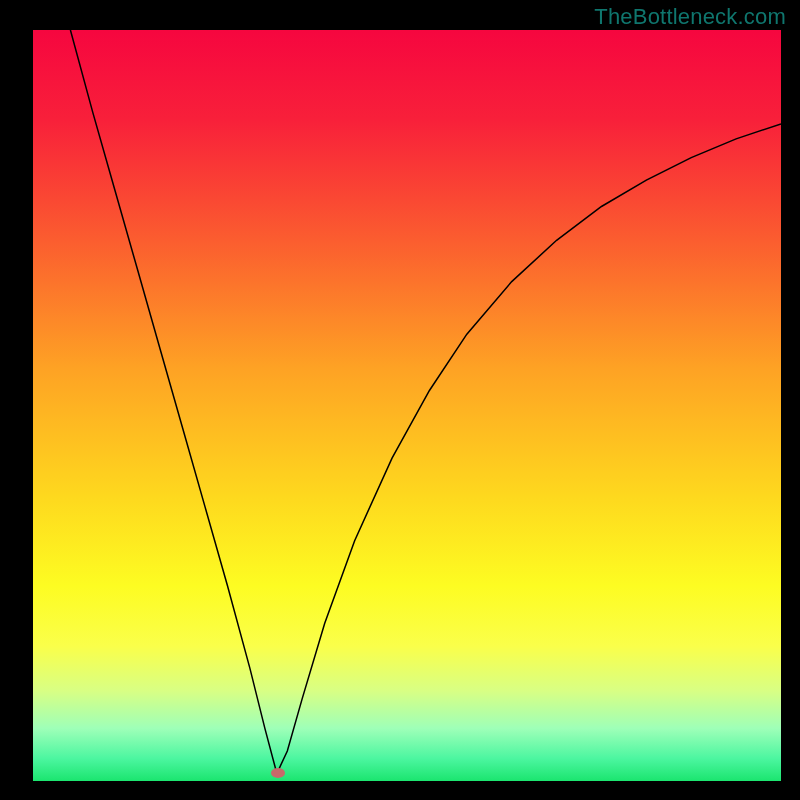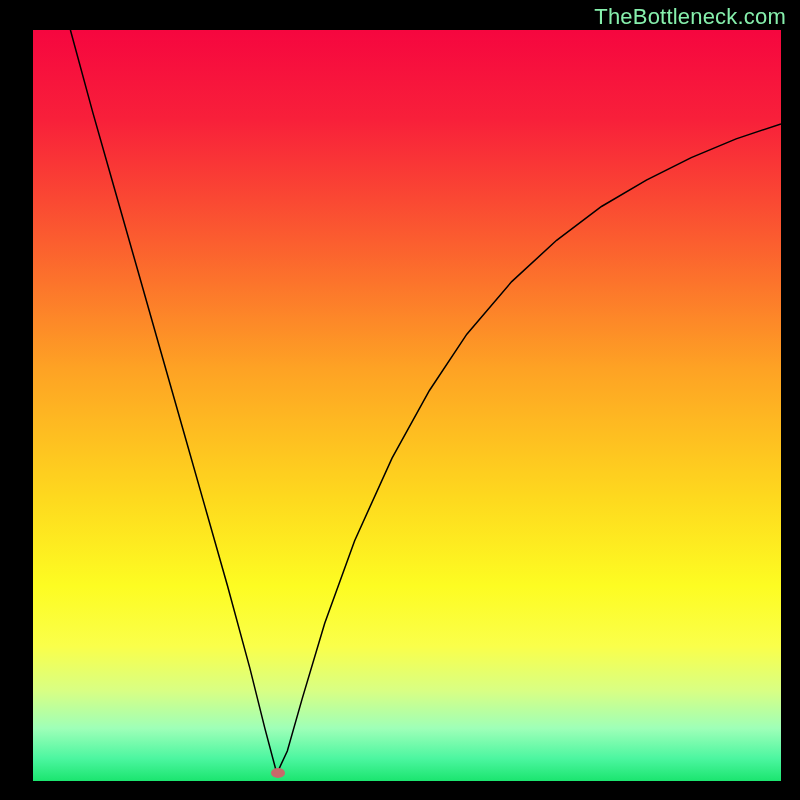--- a/index.html
+++ b/index.html
@@ -14,21 +14,21 @@
   .stage {
     position: relative;
     width: 800px;
     height: 800px;
     background: #000;
   }
   .watermark {
     position: absolute;
     top: 4px;
     right: 14px;
-    color: #86efac;
+    color: #0f766e;
     font-size: 22px;
     font-weight: 400;
     letter-spacing: 0.2px;
     z-index: 10;
     user-select: none;
   }
   .plot {
     position: absolute;
     background: #000;
   }

